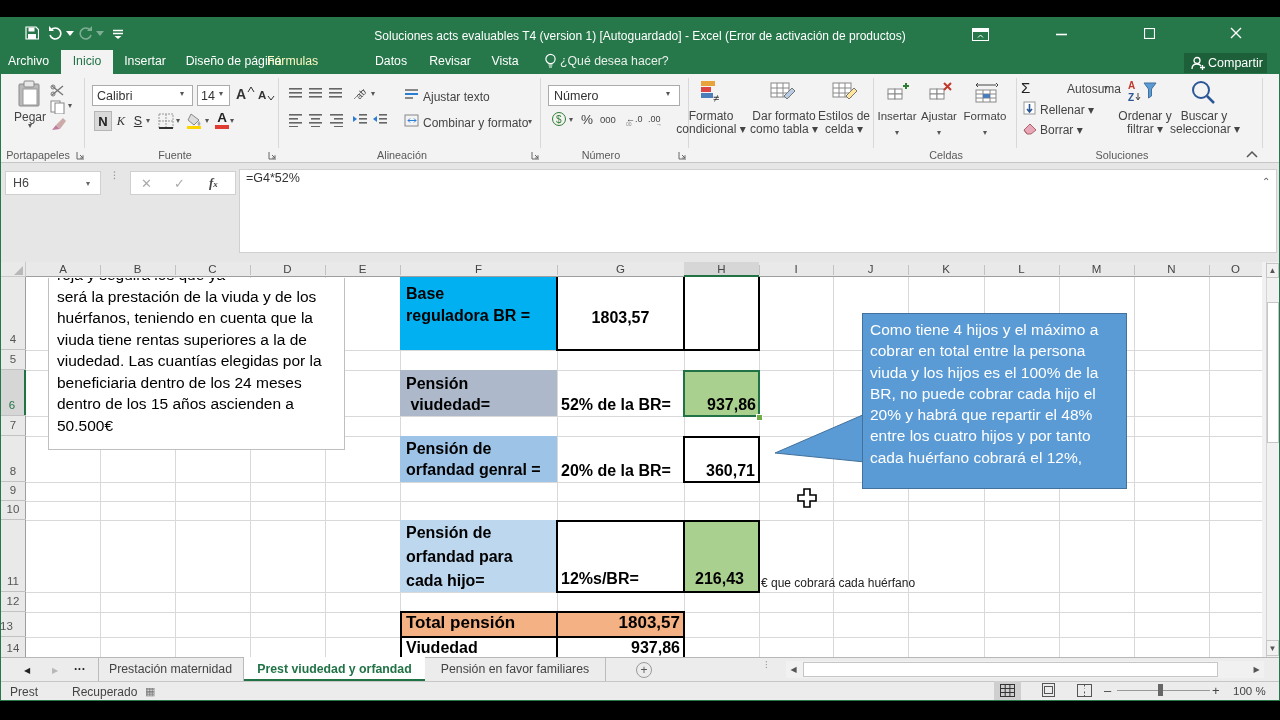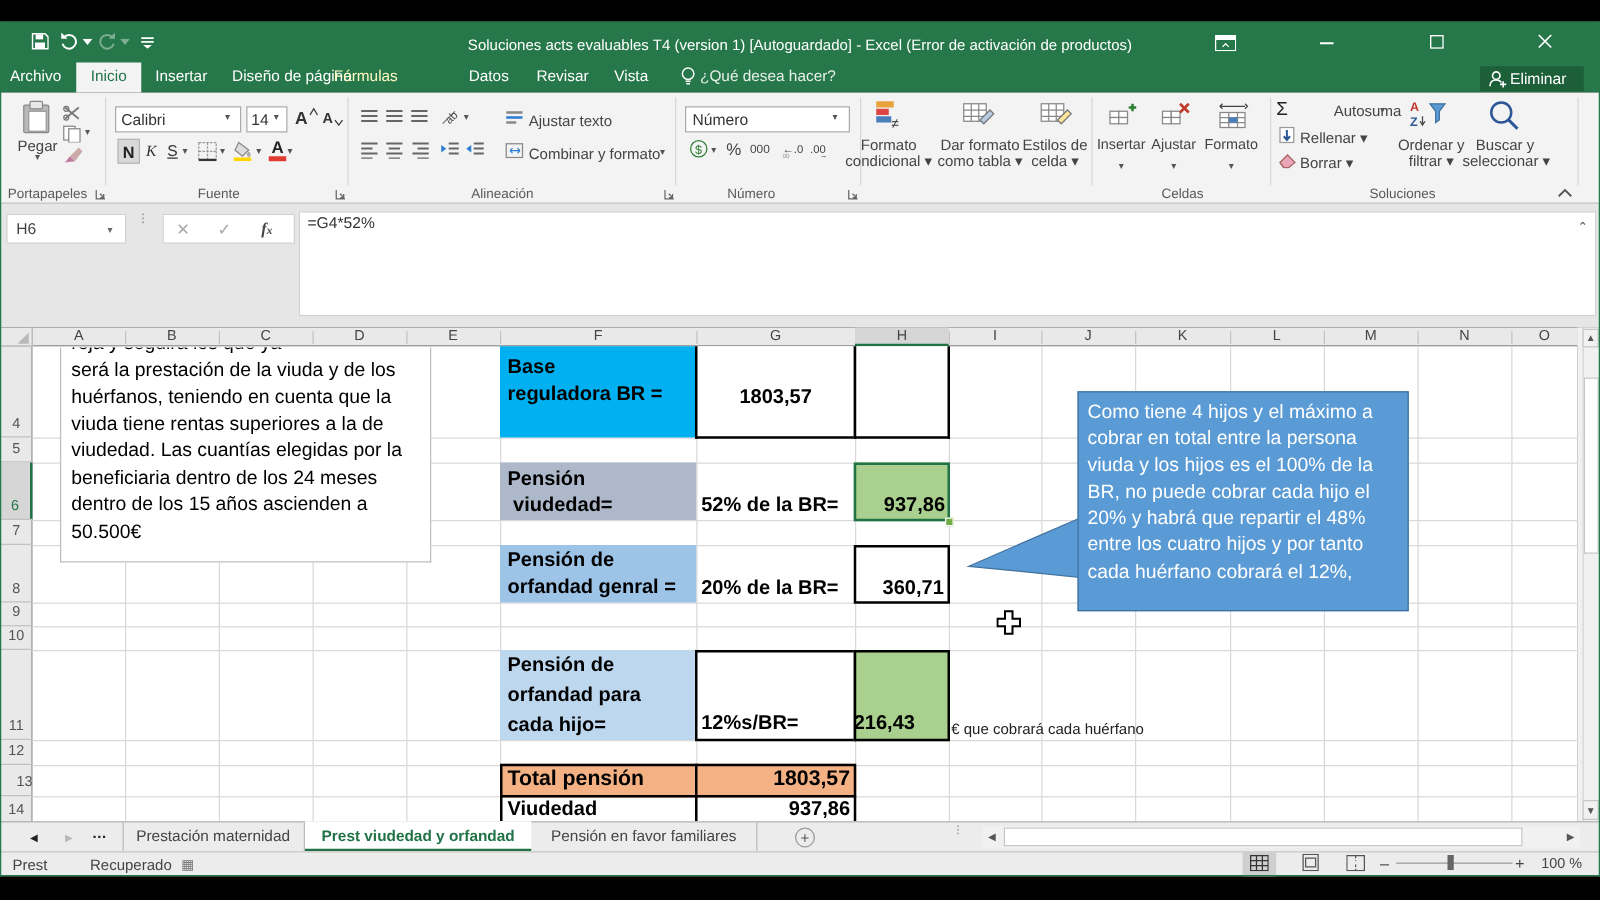--- a/index.html
+++ b/index.html
@@ -59,21 +59,21 @@
     <circle cx="6.5" cy="6" r="4.6" fill="none" stroke="#fff" stroke-width="1.2"></circle>
     <path d="M4.5 12 h4 M5 14 h3" stroke="#fff" stroke-width="1.2"></path>
   </svg>
 <div class="t" style="left:560px;top:54px;width:120px;height:16px;color:#e8f0ea;font-size:12.3px;">¿Qué desea hacer?</div>
 <div style="left:1184px;top:53px;width:83px;height:20px;background:#1c5f39;color:#fff;font-size:12.5px;">
     <svg style="position:absolute;left:6px;top:3px" width="16" height="15" viewBox="0 0 16 15">
       <circle cx="7" cy="4.5" r="3" fill="none" stroke="#fff" stroke-width="1.3"></circle>
       <path d="M2 13 q0 -5 5 -5 q3 0 4 2" fill="none" stroke="#fff" stroke-width="1.3"></path>
       <path d="M10 11.5 h5 M12.5 9 v5" stroke="#fff" stroke-width="1.3"></path>
     </svg>
-    <span style="position:absolute;left:24px;top:3px">Eliminar</span>
+    <span style="position:absolute;left:24px;top:3px">Compartir</span>
   </div>
 <div style="left:0px;top:74px;width:1280px;height:89px;background:#f3f3f3;border-bottom:1px solid #c6c6c6;"></div>
 <div style="left:84px;top:78px;width:1px;height:70px;background:#d8d8d8;"></div>
 <div style="left:278px;top:78px;width:1px;height:70px;background:#d8d8d8;"></div>
 <div style="left:540px;top:78px;width:1px;height:70px;background:#d8d8d8;"></div>
 <div style="left:688px;top:78px;width:1px;height:70px;background:#d8d8d8;"></div>
 <div style="left:873px;top:78px;width:1px;height:70px;background:#d8d8d8;"></div>
 <div style="left:1016px;top:78px;width:1px;height:70px;background:#d8d8d8;"></div>
 <div style="left:1262px;top:78px;width:1px;height:70px;background:#d8d8d8;"></div>
 <div class="t" style="left:-22px;top:149px;width:120px;height:12px;color:#595959;font-size:10.8px;text-align:center;">Portapapeles</div>
@@ -398,21 +398,21 @@
 <div class="t" style="left:0px;top:465px;width:26px;height:15px;color:#555;font-size:11.5px;text-align:center;">8</div>
 <div style="left:0px;top:500px;width:26px;height:1px;background:#c2c2c2;"></div>
 <div class="t" style="left:0px;top:484px;width:26px;height:15px;color:#555;font-size:11.5px;text-align:center;">9</div>
 <div style="left:0px;top:519px;width:26px;height:1px;background:#c2c2c2;"></div>
 <div class="t" style="left:0px;top:503px;width:26px;height:15px;color:#555;font-size:11.5px;text-align:center;">10</div>
 <div style="left:0px;top:591px;width:26px;height:1px;background:#c2c2c2;"></div>
 <div class="t" style="left:0px;top:575px;width:26px;height:15px;color:#555;font-size:11.5px;text-align:center;">11</div>
 <div style="left:0px;top:611px;width:26px;height:1px;background:#c2c2c2;"></div>
 <div class="t" style="left:0px;top:595px;width:26px;height:15px;color:#555;font-size:11.5px;text-align:center;">12</div>
 <div style="left:0px;top:636px;width:26px;height:1px;background:#c2c2c2;"></div>
-<div class="t" style="left:0px;top:620px;width:26px;height:15px;color:#555;font-size:11.5px;text-align:right;">13</div>
+<div class="t" style="left:0px;top:620px;width:26px;height:15px;color:#555;font-size:11.5px;text-align:left;">13</div>
 <div style="left:0px;top:658px;width:26px;height:1px;background:#c2c2c2;"></div>
 <div class="t" style="left:0px;top:642px;width:26px;height:15px;color:#555;font-size:11.5px;text-align:center;">14</div>
 
 <div style="left:400px;top:277px;width:157px;height:73px;background:#00b0f0;"></div>
 <div style="left:406px;top:283px;width:150px;height:44px;font-weight:bold;color:#000;font-size:16px;line-height:22px;">Base<br>reguladora BR =</div>
 <div style="left:556px;top:277px;width:129px;height:74px;background:#fff;border:2px solid #000;border-top:none;"></div>
 <div class="t" style="left:556px;top:277px;width:129px;height:74px;font-weight:bold;color:#000;font-size:16px;text-align:center;line-height:81px;">1803,57</div>
 <div style="left:683px;top:277px;width:77px;height:74px;background:#fff;border:2px solid #000;border-top:none;"></div>
 <div style="left:400px;top:370px;width:157px;height:46px;background:#adb9ca;"></div>
 <div style="left:406px;top:373px;width:150px;height:42px;font-weight:bold;color:#000;font-size:16px;line-height:21px;">Pensión<br>&nbsp;viudedad=</div>
@@ -423,21 +423,21 @@
 <div style="left:400px;top:436px;width:157px;height:46px;background:#9dc3e6;"></div>
 <div style="left:406px;top:438px;width:150px;height:42px;font-weight:bold;color:#000;font-size:16px;line-height:21px;">Pensión de<br>orfandad genral =</div>
 <div class="t" style="left:561px;top:462px;width:120px;height:18px;font-weight:bold;color:#000;font-size:16px;">20% de la BR=</div>
 <div style="left:683px;top:436px;width:77px;height:47px;background:#fff;border:2px solid #000;"></div>
 <div class="t" style="left:683px;top:462px;width:72px;height:18px;font-weight:bold;color:#000;font-size:16px;text-align:right;">360,71</div>
 <div style="left:400px;top:520px;width:157px;height:72px;background:#bdd7ee;"></div>
 <div style="left:406px;top:521px;width:150px;height:70px;font-weight:bold;color:#000;font-size:16px;line-height:24px;">Pensión de<br>orfandad para<br>cada hijo=</div>
 <div style="left:556px;top:520px;width:129px;height:73px;background:#fff;border:2px solid #000;"></div>
 <div class="t" style="left:561px;top:570px;width:120px;height:18px;font-weight:bold;color:#000;font-size:16px;">12%s/BR=</div>
 <div style="left:683px;top:520px;width:77px;height:73px;background:#a9d08e;border:2px solid #000;"></div>
-<div class="t" style="left:683px;top:570px;width:73px;height:18px;font-weight:bold;color:#000;font-size:16px;text-align:left;">216,43</div>
+<div class="t" style="left:683px;top:570px;width:73px;height:18px;font-weight:bold;color:#000;font-size:16px;text-align:center;">216,43</div>
 <div class="t" style="left:761px;top:576px;width:200px;height:14px;color:#222;font-size:12px;">€ que cobrará cada huérfano</div>
 <div style="left:400px;top:611px;width:285px;height:27px;background:#f4b183;border:2px solid #000;"></div>
 <div style="left:400px;top:611px;width:1px;height:47px;background:transparent;"></div>
 <div style="left:556px;top:611px;width:2px;height:27px;background:#000;"></div>
 <div class="t" style="left:406px;top:613px;width:160px;height:38px;font-weight:bold;color:#000;font-size:17px;">Total pensión</div>
 <div class="t" style="left:556px;top:613px;width:124px;height:22px;font-weight:bold;color:#000;font-size:17px;text-align:right;">1803,57</div>
 <div style="left:400px;top:637px;width:2px;height:20px;background:#000;"></div>
 <div style="left:556px;top:637px;width:2px;height:20px;background:#000;"></div>
 <div style="left:683px;top:637px;width:2px;height:20px;background:#000;"></div>
 <div class="t" style="left:406px;top:639px;width:160px;height:18px;font-weight:bold;color:#000;font-size:16px;">Viudedad</div>

